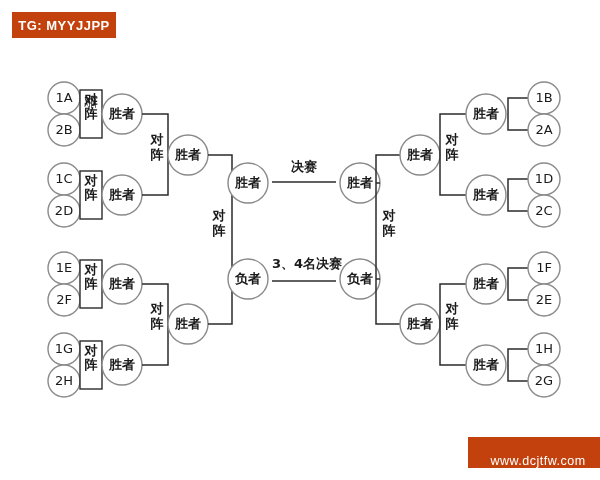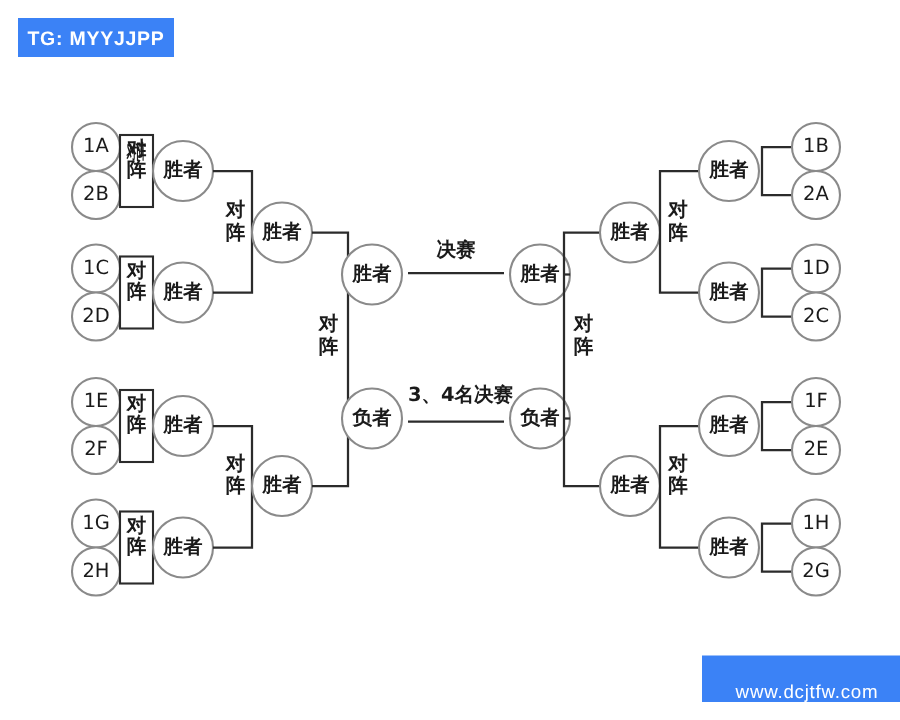--- a/index.html
+++ b/index.html
@@ -17,21 +17,21 @@
   }
   #bracket-canvas {
     position: absolute;
     left: 0;
     top: 0;
     width: 600px;
     height: 480px;
   }
   .badge {
     position: absolute;
-    background: #3b82f6;
+    background: #c2410c;
     color: #ffffff;
     font-family: "Liberation Sans", "DejaVu Sans", sans-serif;
     font-weight: bold;
     letter-spacing: 0.5px;
     display: flex;
     align-items: center;
     justify-content: center;
   }
   #tg-badge {
     left: 12px;

